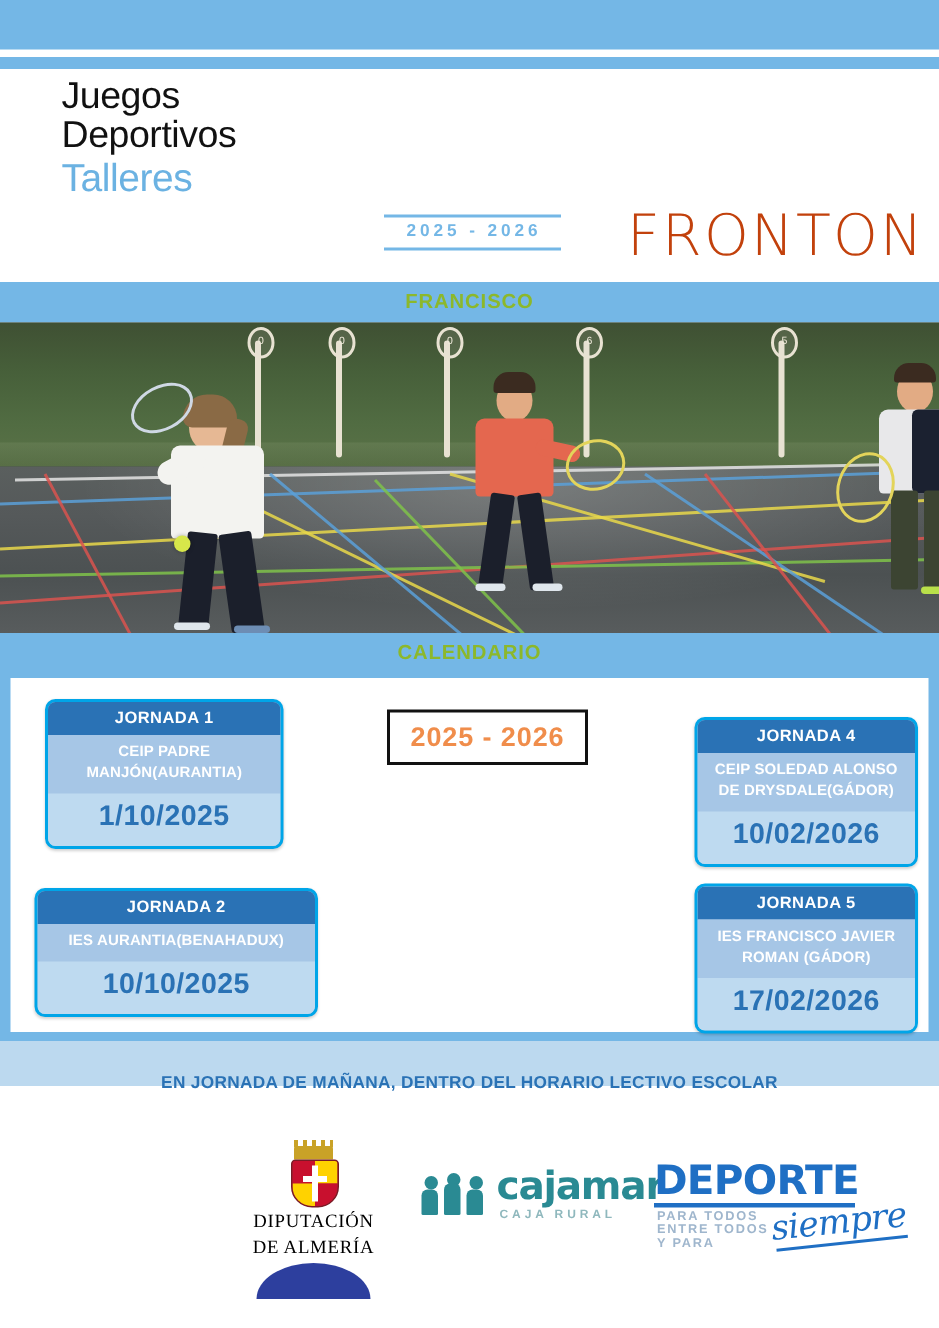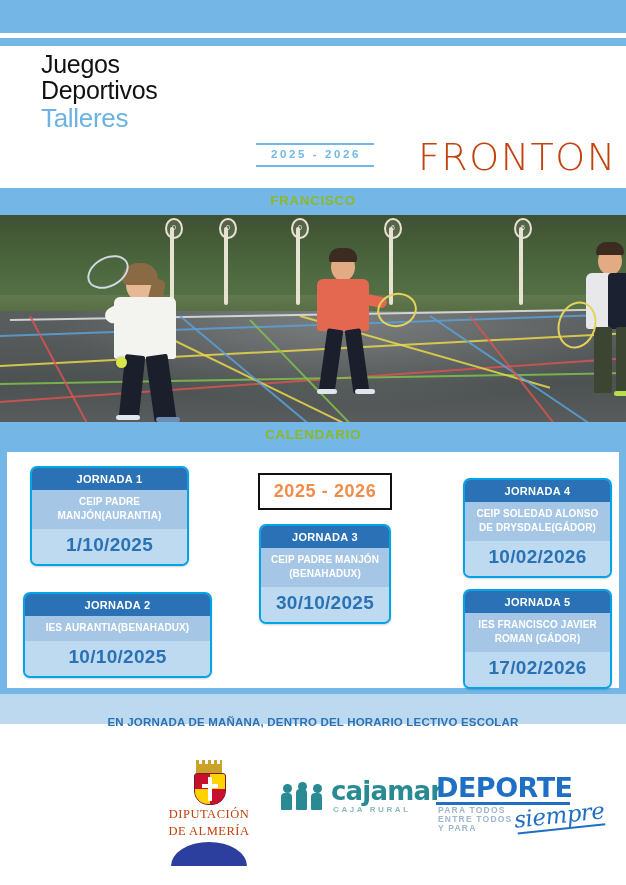--- a/index.html
+++ b/index.html
@@ -132,21 +132,21 @@
         background:repeating-linear-gradient(90deg,#c9a227 0 3px,transparent 3px 6px);}
   .shield{position:absolute;left:2px;top:9px;width:30px;height:30px;background:#b22234;
         border:1px solid #7a1a25;border-radius:3px 3px 14px 14px;overflow:hidden;}
   .shield .q{position:absolute;width:15px;height:15px;}
   .shield .q1{left:0;top:0;background:#c8102e;}
   .shield .q2{left:15px;top:0;background:#ffd200;}
   .shield .q3{left:0;top:15px;background:#ffd200;}
   .shield .q4{left:15px;top:15px;background:#c8102e;}
   .shield .cross{position:absolute;left:13px;top:3px;width:4px;height:24px;background:#fff;}
   .shield .cross:before{content:"";position:absolute;left:-6px;top:7px;width:16px;height:4px;background:#fff;}
-  .dip-name{font-family:"Liberation Serif", serif;font-size:12.5px;color:#c2410c;line-height:14px;letter-spacing:.5px;margin-top:3px;}
+  .dip-name{font-family:"Liberation Serif", serif;font-size:12.5px;color:#000000;line-height:14px;letter-spacing:.5px;margin-top:3px;}
   .dip-arc{width:76px;height:24px;margin:4px auto 0;background:#2d3f9e;border-radius:50% 50% 0 0 / 100% 100% 0 0;}
 
   
   #logo-cajamar{left:281px;top:50px;width:140px;height:44px;}
   .cj-people{position:absolute;left:0;top:4px;width:44px;height:28px;}
   .cj-p{position:absolute;bottom:0;width:11px;height:17px;background:#2a8a93;border-radius:4px 4px 1px 1px;}
   .cj-h{position:absolute;width:9px;height:9px;border-radius:50%;background:#2a8a93;}
   .cj-word{position:absolute;left:50px;top:-2px;font-size:26px;font-weight:bold;color:#2a8a93;letter-spacing:-.8px;font-family:"DejaVu Sans",sans-serif;}
   .cj-sub{position:absolute;left:52px;top:27px;font-size:8px;letter-spacing:2.6px;color:#8fb8bd;font-weight:bold;}
 
@@ -278,25 +278,20 @@
         <div class="cbody">CEIP PADRE MANJÓN(AURANTIA)</div>
         <div class="cdate">1/10/2025</div>
       </div>
 
       <div class="card" id="card-j2">
         <div class="chead">JORNADA 2</div>
         <div class="cbody">IES AURANTIA(BENAHADUX)</div>
         <div class="cdate">10/10/2025</div>
       </div>
 
-      <div class="card" id="card-j3">
-        <div class="chead">JORNADA 3</div>
-        <div class="cbody">CEIP PADRE MANJÓN (BENAHADUX)</div>
-        <div class="cdate">30/10/2025</div>
-      </div>
 
       <div class="card" id="card-j4">
         <div class="chead">JORNADA 4</div>
         <div class="cbody">CEIP SOLEDAD ALONSO DE DRYSDALE(GÁDOR)</div>
         <div class="cdate">10/02/2026</div>
       </div>
 
       <div class="card" id="card-j5">
         <div class="chead">JORNADA 5</div>
         <div class="cbody">IES FRANCISCO JAVIER ROMAN (GÁDOR)</div>

